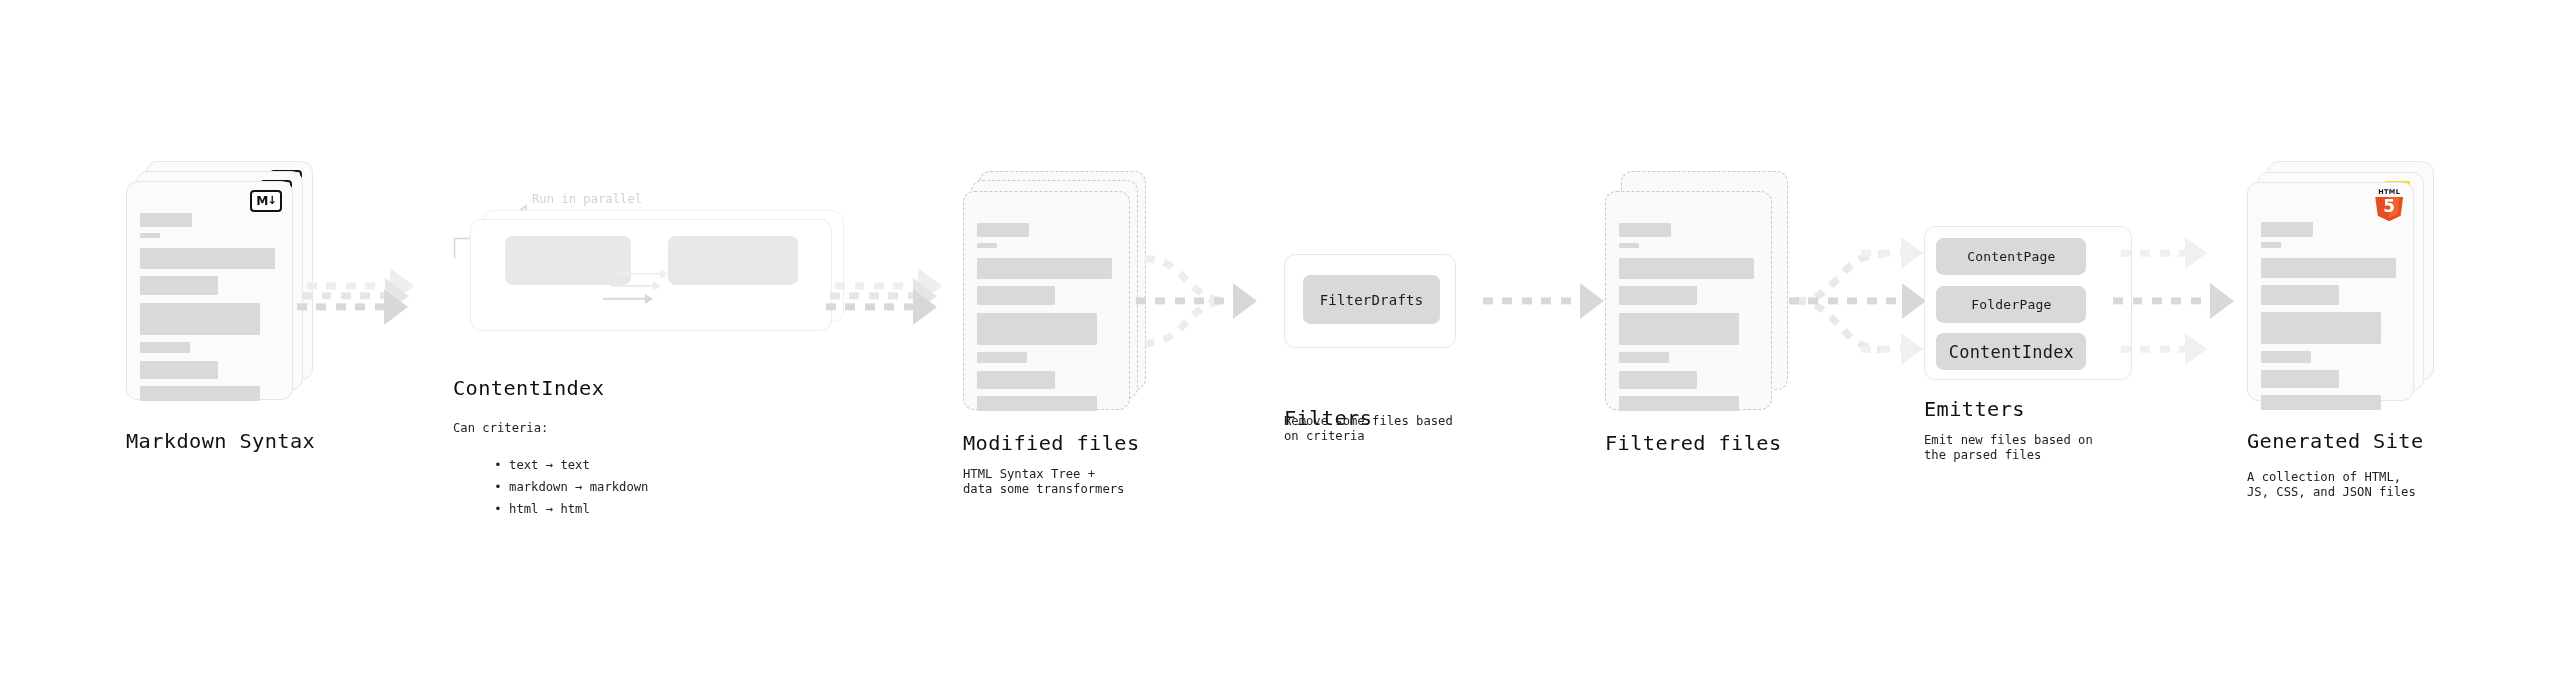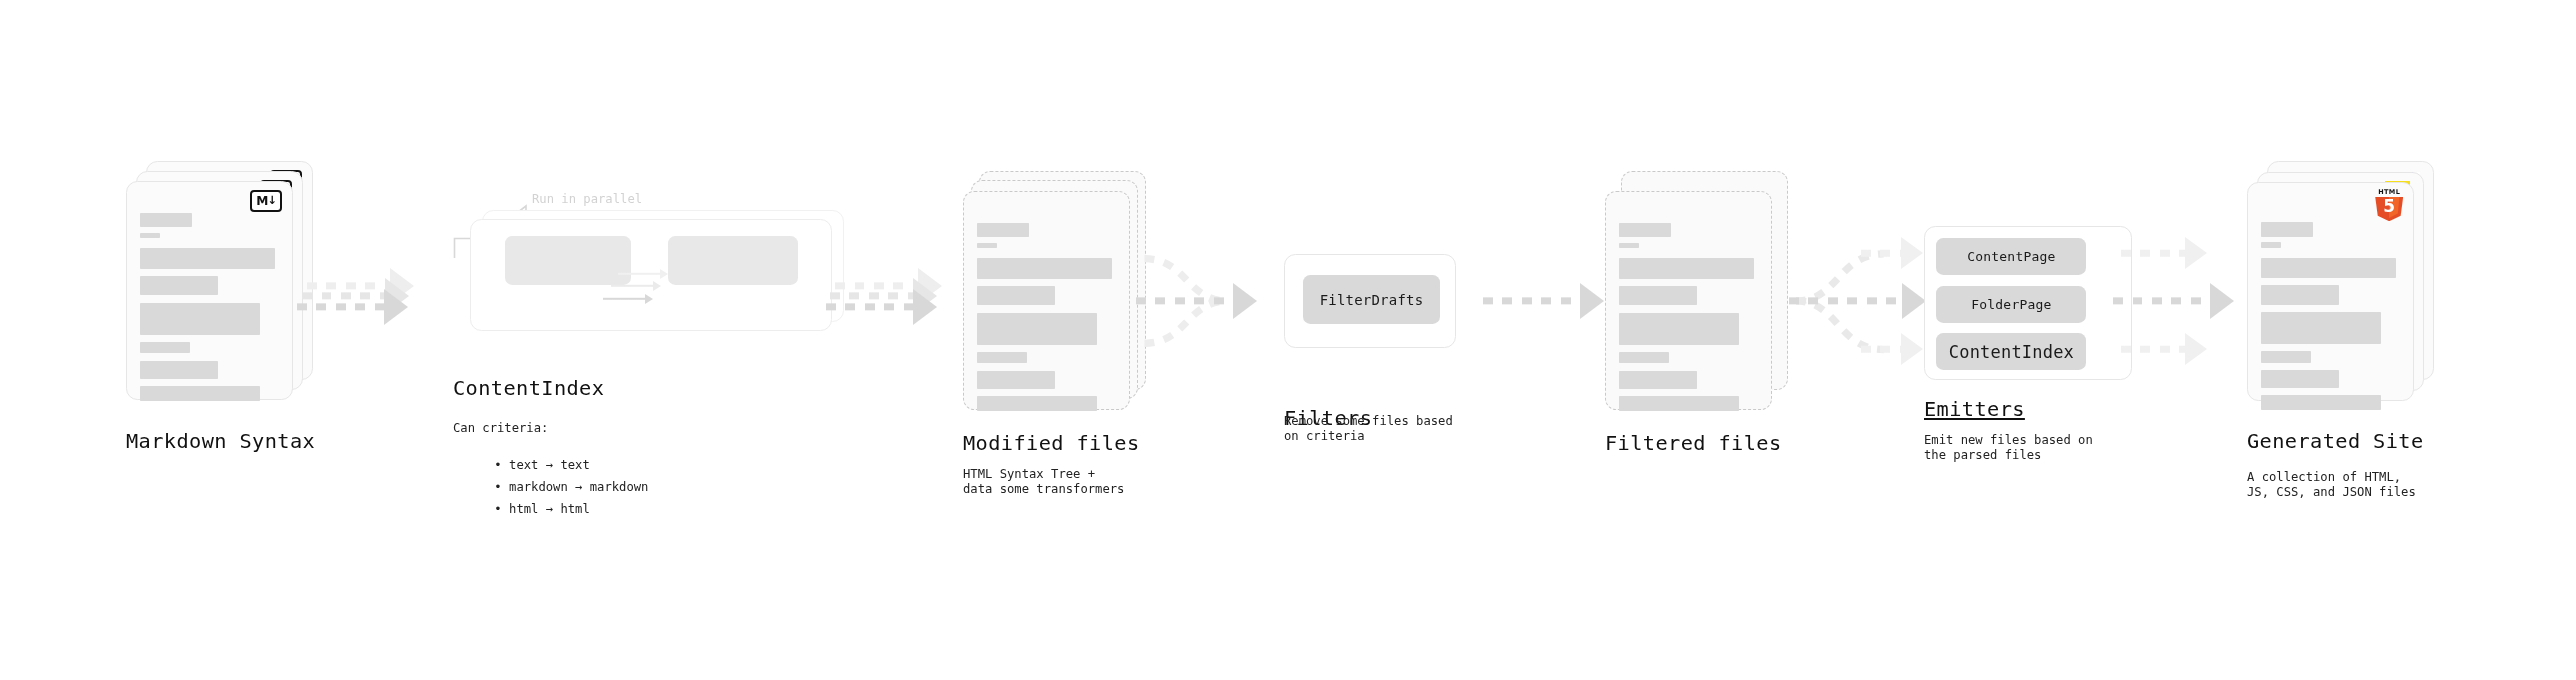--- a/index.html
+++ b/index.html
@@ -291,21 +291,21 @@
   <div class="arrow" style="left:1861px;top:332px;width:81px;height:34px;color:#f0f0f0;">
     <div class="shaft" style="width:42px;height:6.5px;"></div>
       <div class="head" style="left:40px;border-width:16.3px 0 16.3px 22px;"></div>
   </div>
 
   <div class="group-box" style="left:1924px;top:226px;width:208px;height:154px;">
     <div class="chip" style="position:absolute;left:11.4px;top:11.4px;width:150px;height:37px;font-size:13px;">ContentPage</div>
     <div class="chip" style="position:absolute;left:11.4px;top:59px;width:150px;height:37px;font-size:13px;">FolderPage</div>
     <div class="chip" style="position:absolute;left:11.4px;top:106px;width:150px;height:37px;font-size:17px;">ContentIndex</div>
   </div>
-  <div class="title" style="left:1924px;top:397px;text-decoration:underline;">Emitters</div>
+  <div class="title" style="left:1924px;top:397px;">Emitters</div>
   <div class="subtitle" style="left:1924px;top:433px;">Emit new files based on
 the parsed files</div>
 
   <div class="arrow" style="left:2121px;top:236px;width:106px;height:34px;color:#f0f0f0;">
     <div class="shaft" style="width:67px;height:6.5px;"></div>
       <div class="head" style="left:64px;border-width:16.3px 0 16.3px 22px;"></div>
   </div>
   <div class="arrow" style="left:2113px;top:282px;width:122px;height:37px;color:#d8d8d8;">
     <div class="shaft" style="width:99px;"></div>
       <div class="head" style="left:97px;"></div>

